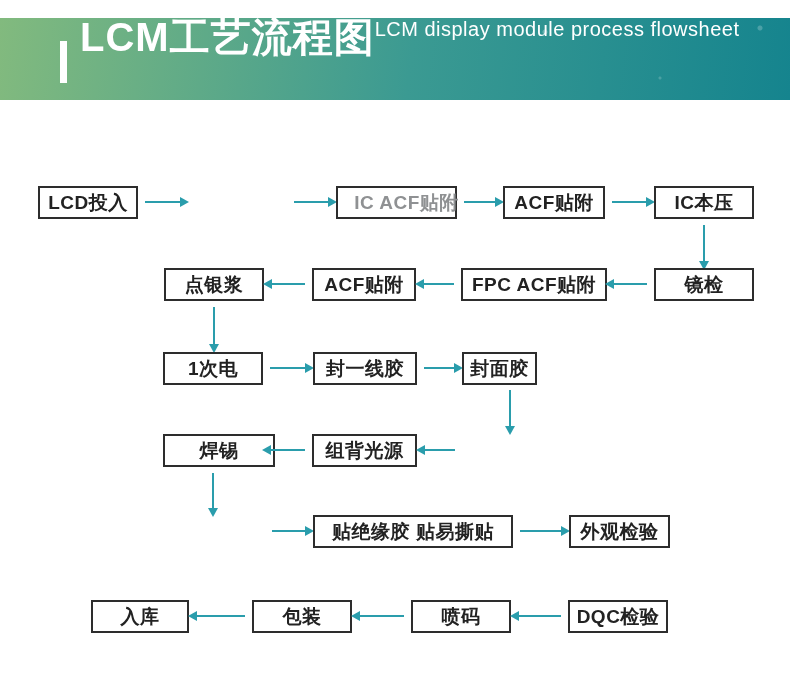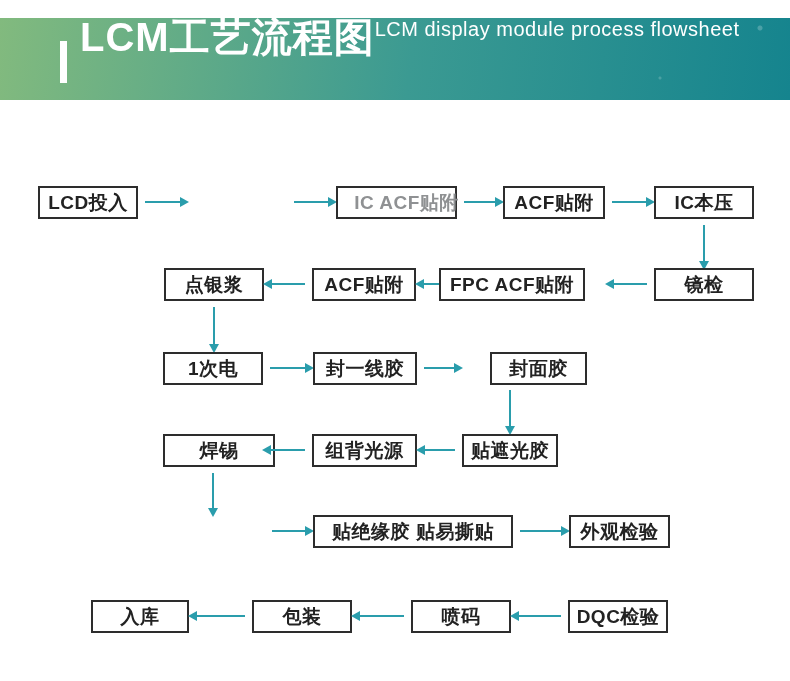--- a/index.html
+++ b/index.html
@@ -82,39 +82,38 @@
     <div class="node" style="left:503px;top:158px;width:102px">ACF贴附</div>
     <div class="ar" style="left:612px;top:173px;width:35px"></div>
     <div class="node" style="left:654px;top:158px;width:100px">IC本压</div>
 
     <div class="ad" style="left:703px;top:197px;height:37px"></div>
 
     <div class="node" style="left:164px;top:240px;width:100px">点银浆</div>
     <div class="al" style="left:271px;top:255px;width:34px"></div>
     <div class="node" style="left:312px;top:240px;width:104px">ACF贴附</div>
     <div class="al" style="left:423px;top:255px;width:31px"></div>
-    <div class="node" style="left:439px;top:240px;width:146px">FPC ACF贴附</div>
+    <div class="node" style="left:461px;top:240px;width:146px">FPC ACF贴附</div>
     <div class="al" style="left:613px;top:255px;width:34px"></div>
     <div class="node" style="left:654px;top:240px;width:100px">镜检</div>
 
     <div class="ad" style="left:213px;top:279px;height:38px"></div>
 
     <div class="node" style="left:163px;top:324px;width:100px">1次电</div>
     <div class="ar" style="left:270px;top:339px;width:36px"></div>
     <div class="node" style="left:313px;top:324px;width:104px">封一线胶</div>
     <div class="ar" style="left:424px;top:339px;width:31px"></div>
-    <div class="node" style="left:490px;top:324px;width:97px">封面胶</div>
+    <div class="node" style="left:462px;top:324px;width:75px">封面胶</div>
 
     <div class="ad" style="left:509px;top:362px;height:37px"></div>
 
     <div class="node" style="left:163px;top:406px;width:112px">焊锡</div>
     <div class="al" style="left:270px;top:421px;width:35px"></div>
     <div class="node" style="left:312px;top:406px;width:105px">组背光源</div>
     <div class="al" style="left:424px;top:421px;width:31px"></div>
-    <div class="node" style="left:462px;top:406px;width:96px">贴遮光胶</div>
 
     <div class="ad" style="left:212px;top:445px;height:36px"></div>
 
     <div class="ar" style="left:272px;top:502px;width:34px"></div>
     <div class="node" style="left:313px;top:487px;width:200px">贴绝缘胶 贴易撕贴</div>
     <div class="ar" style="left:520px;top:502px;width:42px"></div>
     <div class="node" style="left:91px;top:572px;width:98px">入库</div>
 
     <div class="node" style="left:569px;top:487px;width:101px">外观检验</div>
     <div class="al" style="left:196px;top:587px;width:49px"></div>

